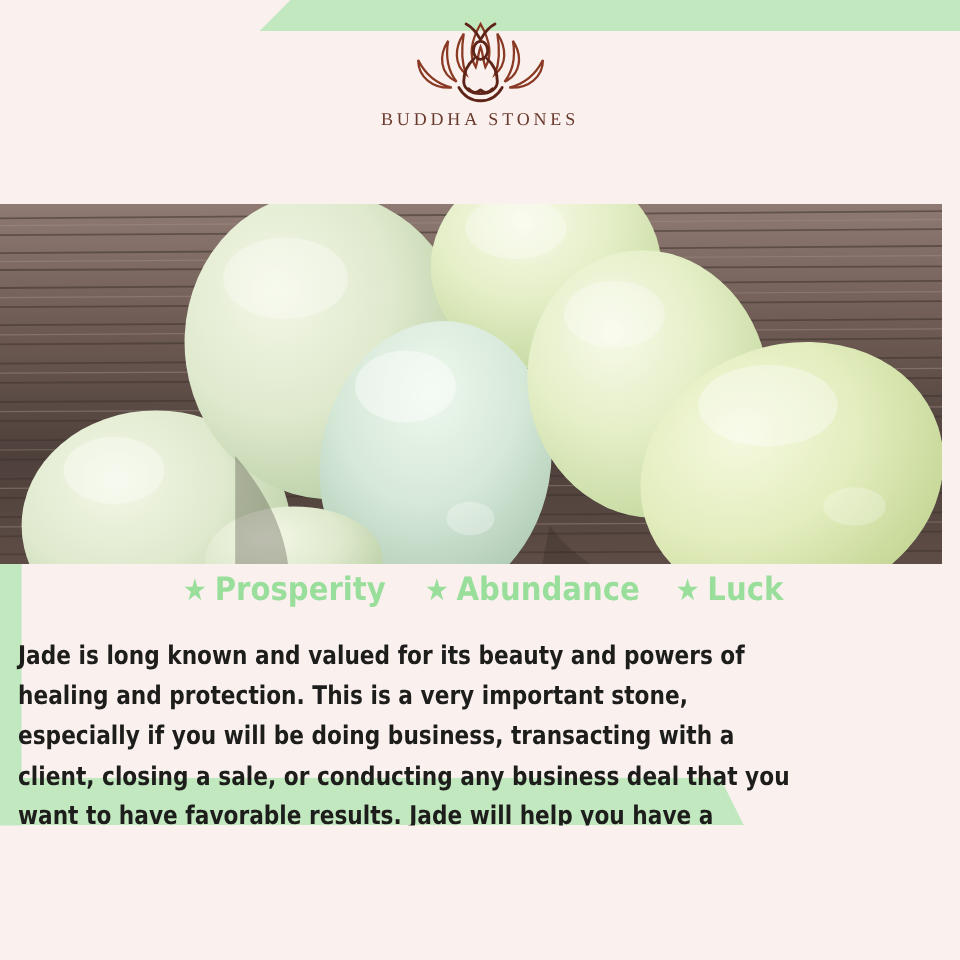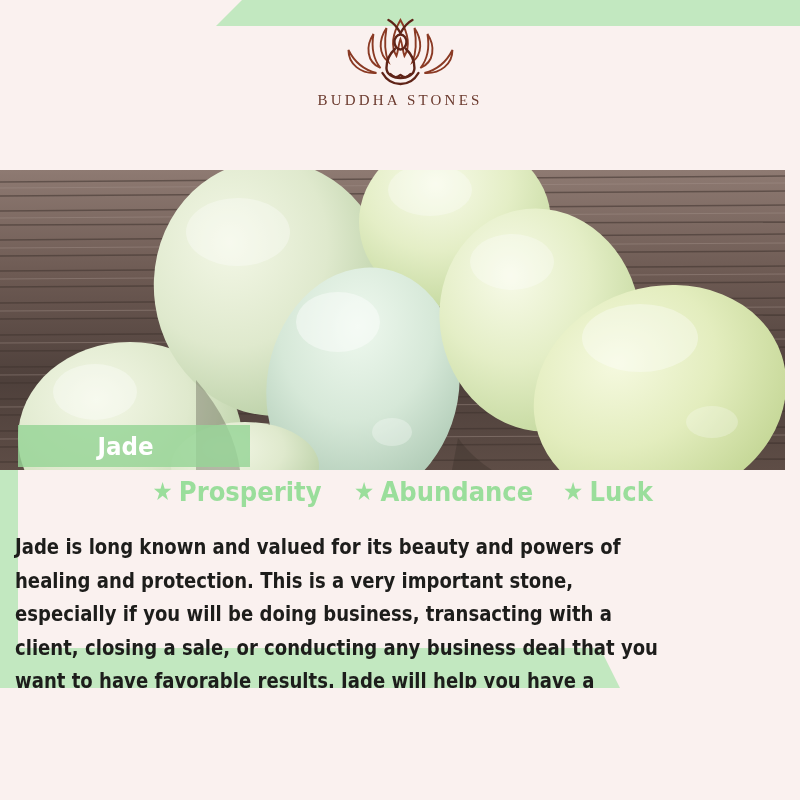--- a/index.html
+++ b/index.html
@@ -258,23 +258,20 @@
 
       <ellipse cx="245" cy="296" rx="74" ry="44" fill="url(#g1)"></ellipse>
 
       <g fill="#2e2622" opacity="0.28">
         <path d="M196 210 C222 240 236 270 240 300 L196 300 Z"></path>
         <path d="M458 268 C470 284 480 292 492 300 L452 300 Z"></path>
       </g>
     </svg>
   </div>
 
-  <div class="jade-label">
-    <span class="jade-text">Jade</span>
-  </div>
 
   <div class="keywords">
     <span class="kw">
       <span class="star">★</span>
       <span>Prosperity</span>
     </span>
     <span class="kw">
       <span class="star">★</span>
       <span>Abundance</span>
     </span>

